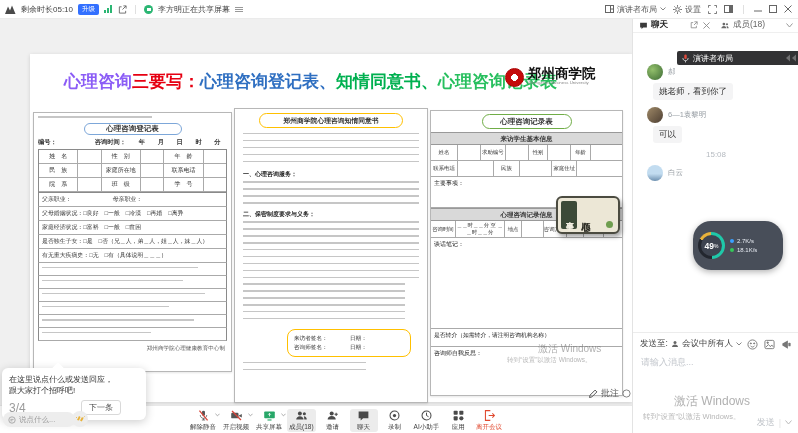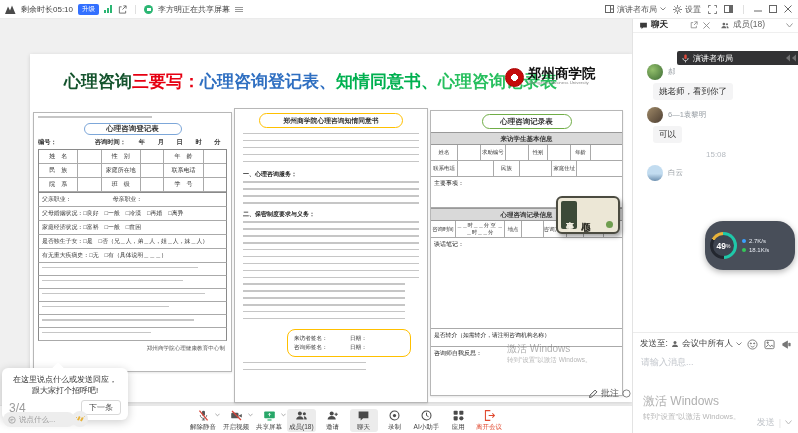--- a/index.html
+++ b/index.html
@@ -14,21 +14,21 @@
   .vdiv{width:1px;height:9px;background:#e0e0e0;margin:0 3px;}
   .sharedot{width:9px;height:9px;border-radius:50%;background:#2bb673;position:relative;}
   .sharedot:after{content:"";position:absolute;left:2.5px;top:3px;width:4px;height:3px;background:#fff;}
   .topbar .right{margin-left:auto;display:flex;align-items:center;gap:7px;padding-right:6px;color:#555;}
   .tchip{display:flex;align-items:center;gap:3px;}
   
   .content{position:absolute;left:0;top:18px;width:632px;height:387px;background:#f0f0f0;}
   .slide{position:absolute;left:30px;top:36px;width:602px;height:348px;background:#fff;
          box-shadow:0 1px 4px rgba(0,0,0,.14);}
   .slide-title{position:absolute;left:34px;top:16px;font-size:17px;font-weight:700;letter-spacing:0;white-space:nowrap;}
-  .tp1{color:#14532d}.tp2{color:#e60012}.tp3{color:#2f6fc1}.tp4{color:#00b050}.tp5{color:#27bf5e}
+  .tp1{color:#8b5cf6}.tp2{color:#e60012}.tp3{color:#2f6fc1}.tp4{color:#00b050}.tp5{color:#27bf5e}
   .slide-logo{position:absolute;right:6px;top:13px;display:flex;align-items:center;gap:4px;}
   .emblem{width:17px;height:17px;border-radius:50%;background:radial-gradient(circle at 50% 50%,#fff 0 28%,#c40a0a 30% 100%);
           border:1px solid #a00;}
   .logo-cn{font-family:"Liberation Serif","DejaVu Serif",serif;font-weight:900;font-size:13.5px;color:#111;line-height:13px;}
   .logo-en{font-size:7px;color:#8a8a8a;transform:scale(.62);transform-origin:left top;white-space:nowrap;}
   
   .form{position:absolute;background:#fff;border:1px solid #b7b7b7;box-shadow:0 1px 2px rgba(0,0,0,.10);}
   .lines{background:repeating-linear-gradient(to bottom,#c6c6c6 0,#c6c6c6 1.5px,transparent 1.5px,transparent 7px);}
   .pill{border-radius:9px;font-weight:700;text-align:center;background:#fff;}
   .f1{left:3px;top:58px;width:197px;height:258px;}
@@ -64,28 +64,28 @@
   .f3 .area{border-bottom:1px solid #aaa;font-size:6px;padding:2px 3px;color:#222;}
   
   .sticker{position:absolute;left:526px;top:142px;width:60px;height:34px;background:#ece7d6;
            border:2px solid #4b4b40;border-radius:6px;box-shadow:2px 3px 4px rgba(0,0,0,.35);
            display:flex;align-items:center;z-index:6;overflow:hidden;}
   .stk-tile{width:16px;height:28px;background:#3c4a38;margin:0 2px 0 3px;border-radius:2px;
             color:#f3efe2;font-size:8px;font-weight:700;writing-mode:vertical-rl;text-align:center;line-height:16px;}
   .stk-main{writing-mode:vertical-rl;font-size:9px;font-weight:700;color:#2b2b23;line-height:14px;
             font-family:"Liberation Serif",serif;}
   .stk-dot{position:absolute;right:5px;bottom:4px;width:7px;height:7px;border-radius:50%;background:#6f9e4f;}
-  .wm1{font-size:10px;color:rgba(110,110,110,.55);}
+  .wm1{font-size:10px;color:rgba(110,110,110,.55);margin-left:31px;}
   .wm2{font-size:6.5px;color:rgba(110,110,110,.5);}
   .slide-wm{position:absolute;left:477px;top:288px;z-index:7;}
   .annotate{position:absolute;left:588px;top:369px;display:flex;align-items:center;gap:3px;
             font-size:9px;color:#555;z-index:8;}
   
   .tooltip{position:absolute;left:2px;top:368px;width:112px;background:#fff;border-radius:6px;
-           box-shadow:0 2px 10px rgba(0,0,0,.2);padding:6px 7px 5px 7px;z-index:40;text-align:center;}
+           box-shadow:0 2px 10px rgba(0,0,0,.2);padding:6px 25px 5px 7px;z-index:40;}
   .tooltip:before{content:"";position:absolute;left:52px;top:-4px;width:8px;height:8px;background:#fff;transform:rotate(45deg);}
   .tt-text{font-size:8px;color:#333;line-height:11px;}
   .tt-row{display:flex;align-items:center;margin-top:4px;}
   .tt-page{font-size:12px;color:#9b9b9b;}
   .tt-next{margin-left:auto;border:1px solid #d9d9d9;border-radius:3px;font-size:8px;color:#444;padding:1px 7px;background:#fff;}
   .saypill{position:absolute;left:3px;top:412px;width:62px;height:15px;border-radius:8px;background:#ededed;
            display:flex;align-items:center;gap:3px;padding:0 5px;z-index:40;}
   .saypill span{font-size:7.5px;color:#9a9a9a;}
   .reactbtn{position:absolute;left:72px;top:411px;width:16px;height:16px;border-radius:50%;background:#ededed;
             display:flex;align-items:center;justify-content:center;z-index:40;}
@@ -113,22 +113,22 @@
   .av1{background:radial-gradient(circle at 35% 35%,#93c06c,#3c6a34);}
   .av2{background:linear-gradient(135deg,#a08a68,#4c3e32);}
   .av3{background:linear-gradient(180deg,#c2dcf0 55%,#6d90b0);}
   .mname{font-size:7.5px;color:#9aa0a6;}
   .bubble{display:inline-block;background:#f4f4f5;border-radius:3px;padding:3px 6px;font-size:8.5px;color:#333;
           margin:3px 0 0 6px;max-width:136px;line-height:11px;}
   .toast{position:absolute;left:44px;top:33px;width:116px;height:14px;background:rgba(28,28,30,.9);border-radius:2px;
          display:flex;align-items:center;gap:4px;padding:0 5px;z-index:45;}
   .toast span{font-size:8px;color:#fff;}
   .toast .fade{margin-left:auto;opacity:.45;}
-  .perf{position:absolute;left:72px;top:203px;width:80px;height:49px;background:rgba(62,68,80,.95);border-radius:18px;
-        box-shadow:0 2px 6px rgba(0,0,0,.3);display:flex;align-items:center;gap:5px;padding:0 5px;z-index:45;}
+  .perf{position:absolute;left:60px;top:203px;width:80px;height:25px;background:rgba(62,68,80,.95);border-radius:18px;
+        box-shadow:0 2px 6px rgba(0,0,0,.3);display:flex;align-items:center;gap:5px;padding:12px 5px;z-index:45;}
   .gauge{width:27px;height:27px;border-radius:50%;background:conic-gradient(#1fc8a9 0 176deg,#23272f 176deg 300deg,#e8b23a 300deg 360deg);
          display:flex;align-items:center;justify-content:center;}
   .gauge .inner{width:21px;height:21px;border-radius:50%;background:#3e4450;display:flex;align-items:center;justify-content:center;color:#fff;}
   .gauge .pct{font-size:8.5px;font-weight:700;}
   .gauge .u{font-size:5px;}
   .pstats{display:flex;flex-direction:column;gap:3px;}
   .pstat{display:flex;align-items:center;gap:3px;font-size:6px;color:#e7ebf2;}
   .dot{width:4px;height:4px;border-radius:50%;}
   .dot.b{background:#3aa0ff;}.dot.g{background:#34c759;}
   .sendarea{position:absolute;left:0;top:314px;width:166px;height:101px;border-top:1px solid #ececec;}

